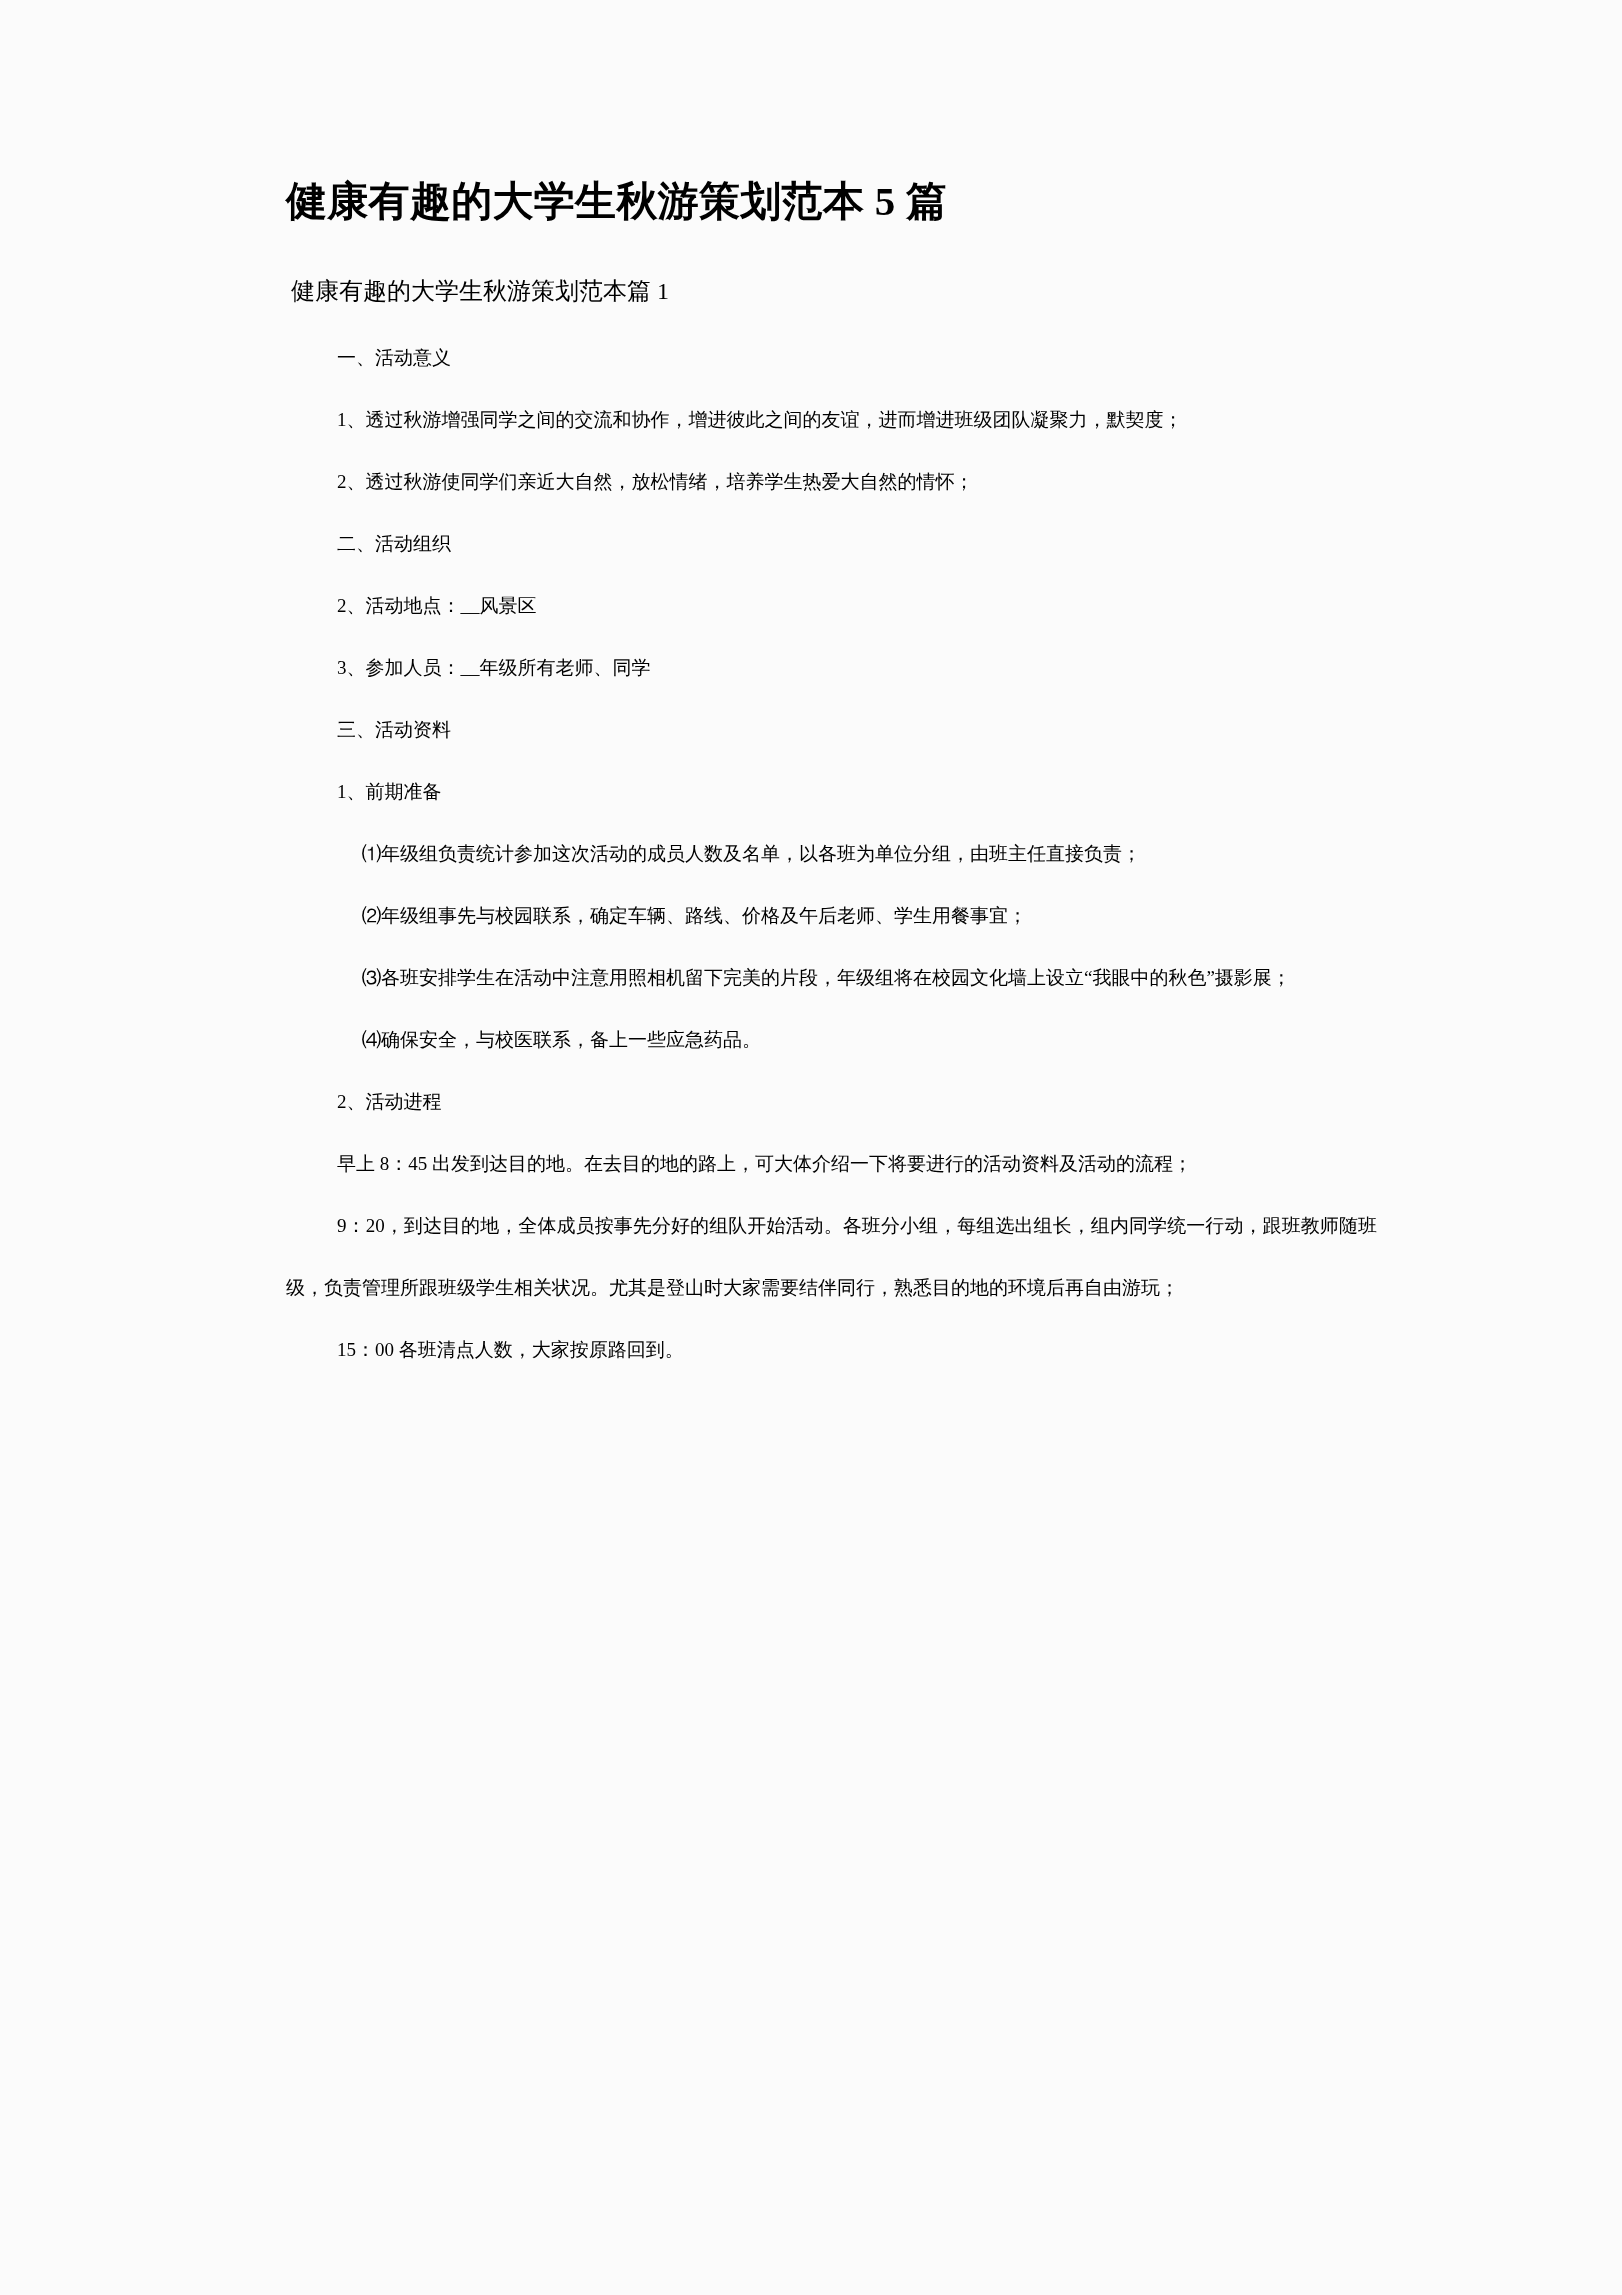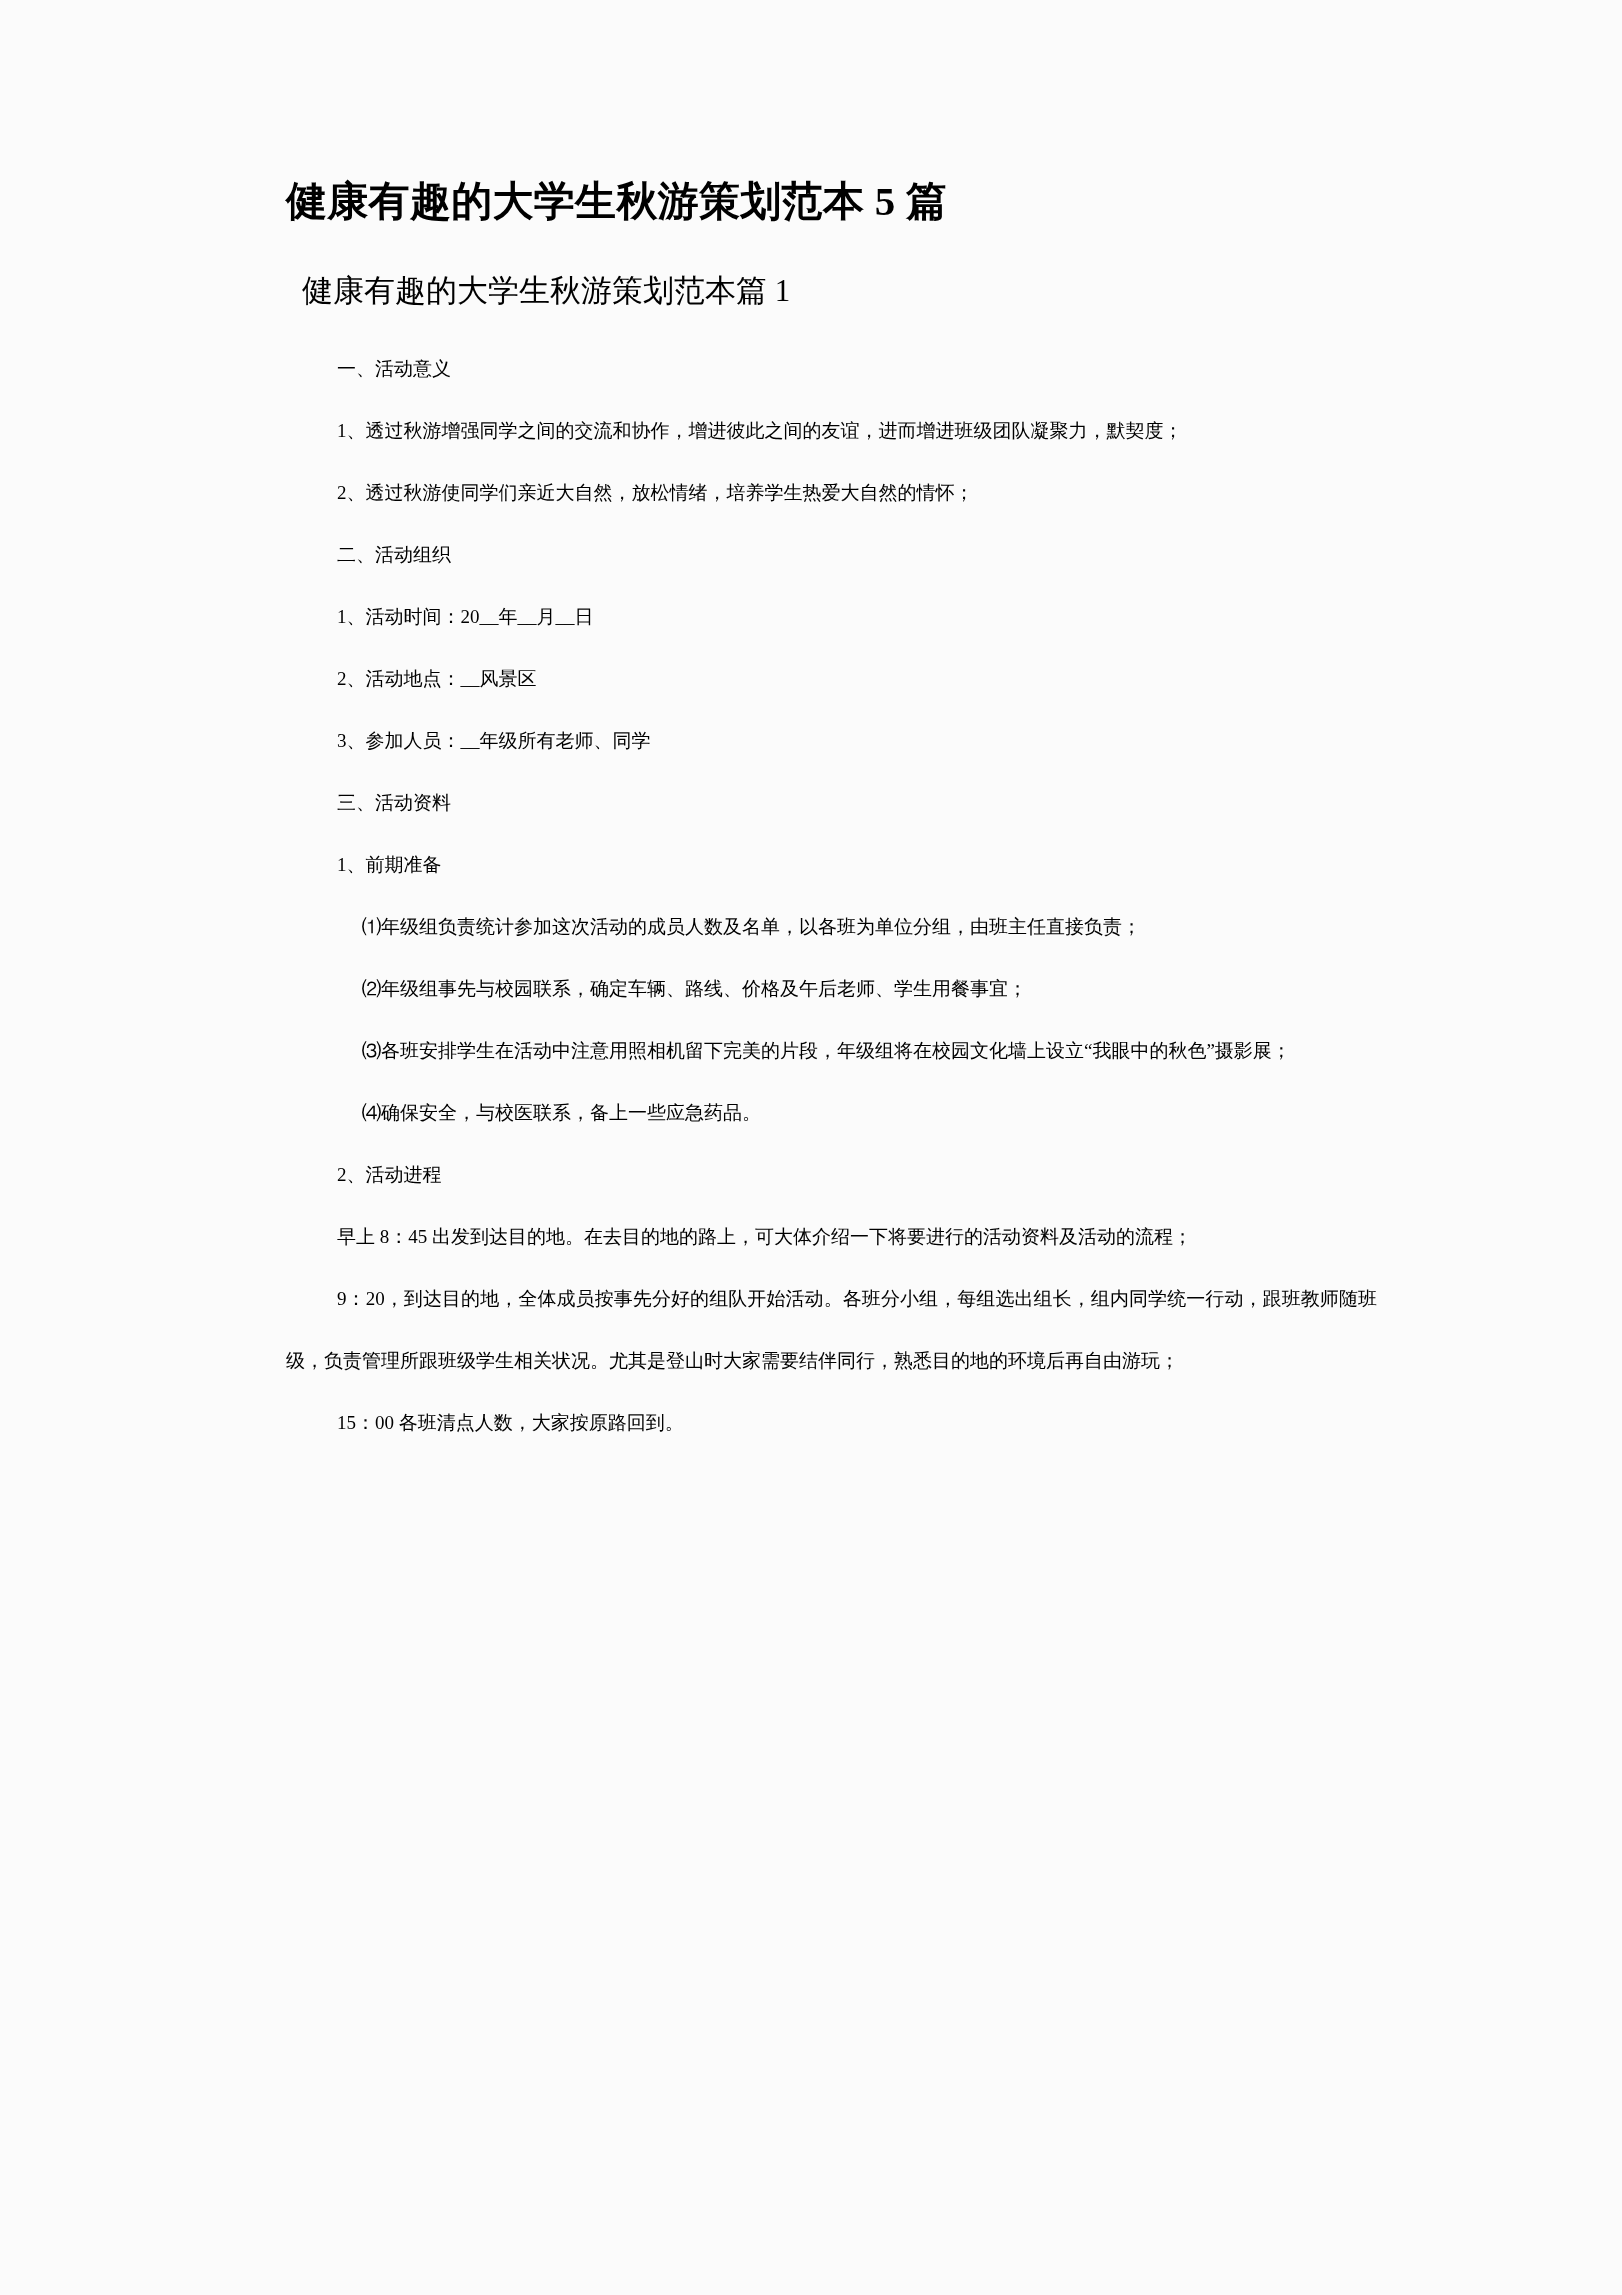--- a/index.html
+++ b/index.html
@@ -35,23 +35,23 @@
     font-size: 41px;
     font-weight: bold;
     line-height: 1.28;
     letter-spacing: 0.3px;
     text-align: left;
     margin: 0 0 33px 0;
     white-space: nowrap;
   }
 
   .subtitle-line {
-    font-size: 31px;
+    font-size: 24px;
     line-height: 62px;
-    margin: 16px;
+    margin: 5px;
     text-align: justify;
     text-justify: inter-ideograph;
   }
 
   .para {
     font-size: 19px;
     line-height: 62px;
     margin: 0;
     text-align: justify;
     text-justify: inter-ideograph;
@@ -84,21 +84,20 @@
 
     <p class="para indent2">一、活动意义</p>
 
     <p class="para indent-num">1、透过秋游增强同学之间的交流和协作，增进彼此之间的友谊，进而增进班级团队凝聚力，默契度；</p>
 
     <p class="para indent-num">2、透过秋游使同学们亲近大自然，放松情绪，培养学生热爱大自然的情怀；</p>
 
 
     <p class="para indent2">二、活动组织</p>
 
-    <p class="para indent-num">1、活动时间：20__年__月__日</p>
 
     <p class="para indent-num">2、活动地点：__风景区</p>
 
     <p class="para indent-num">3、参加人员：__年级所有老师、同学</p>
 
     <p class="para indent2">三、活动资料</p>
 
     <p class="para indent-num">1、前期准备</p>
 
     <p class="para indent-paren">⑴年级组负责统计参加这次活动的成员人数及名单，以各班为单位分组，由班主任直接负责；</p>

